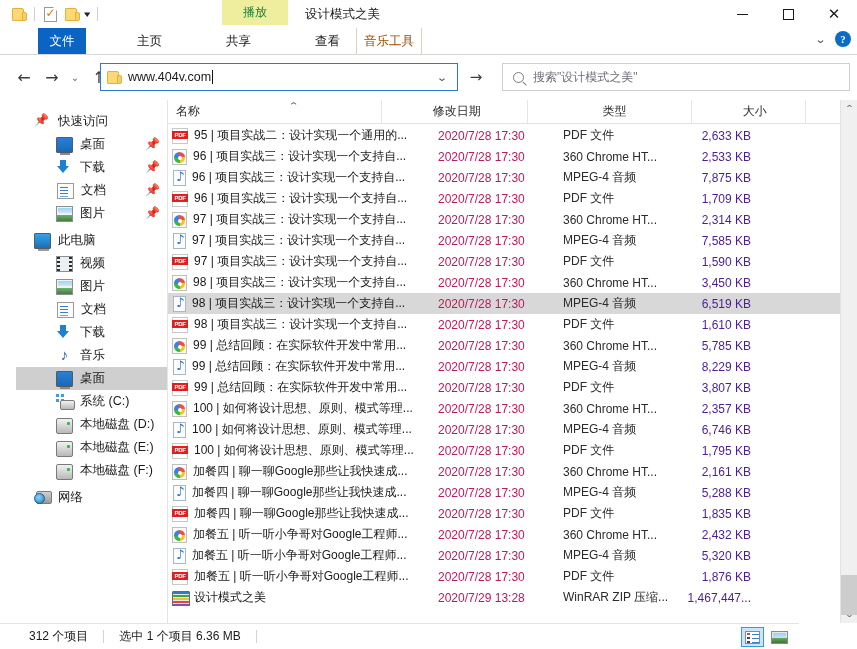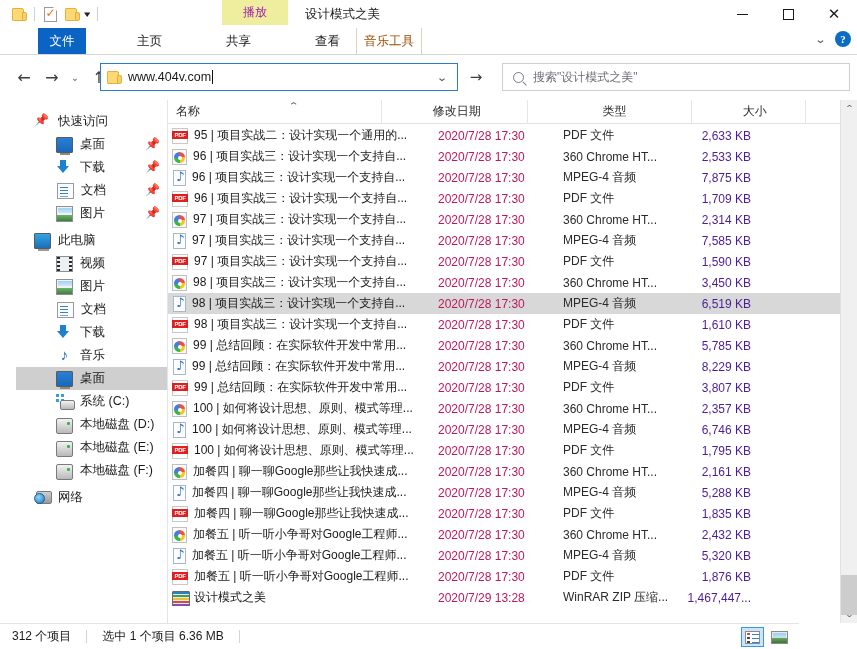--- a/index.html
+++ b/index.html
@@ -47,21 +47,21 @@
     content: ""; position: absolute; right: -1px; top: -1px; width: 0; height: 0;
     border-left: 4px solid transparent; border-top: 4px solid #ffffff;
   }
   .qat-caret {
     font-size: 9px; color: #222; line-height: 1; margin-left: 2px; margin-right: 3px;
     transform: scaleX(1.4);
   }
   .ctx-tab-head {
     position: absolute; left: 222px; top: 0; width: 66px; height: 25px;
     background: #eeee9e; display: flex; align-items: center; justify-content: center;
-    font-size: 12px; color: #a21caf;
+    font-size: 12px; color: #15803d;
   }
   .win-title {
     position: absolute; left: 305px; top: 0; height: 28px;
     display: flex; align-items: center; font-size: 12.5px; color: #1a1a1a;
   }
   .wctrls { position: absolute; right: 0; top: 0; display: flex; height: 28px; }
   .wctrl {
     width: 46px; height: 28px; display: flex; align-items: center; justify-content: center;
     font-size: 12px; color: #1a1a1a;
   }
@@ -362,21 +362,21 @@
   }
   .vs-btn.bot { position: absolute; bottom: 0; left: 0; }
   .vs-thumb {
     position: absolute; left: 0; top: 475px; width: 17px; height: 40px; background: #cdcdcd;
   }
 
   
   .statusbar {
     position: absolute; left: 0; bottom: 0; width: 799px; height: 26px;
     border-top: 1px solid #e4e4e4; background: #ffffff;
-    display: flex; align-items: center; padding-left: 12px; gap: 4px;
+    display: flex; align-items: center; padding-left: 29px; gap: 4px;
   }
   .st-item { font-size: 12px; color: #1a1a1a; }
   .st-sep { width: 1px; height: 13px; background: #d4d4d4; margin: 0 11px; }
   .view-btns {
     position: absolute; right: 8px; top: 3px; display: flex; align-items: center; gap: 4px;
   }
   .vbtn {
     width: 23px; height: 20px; display: flex; align-items: center; justify-content: center;
     position: relative;
   }

